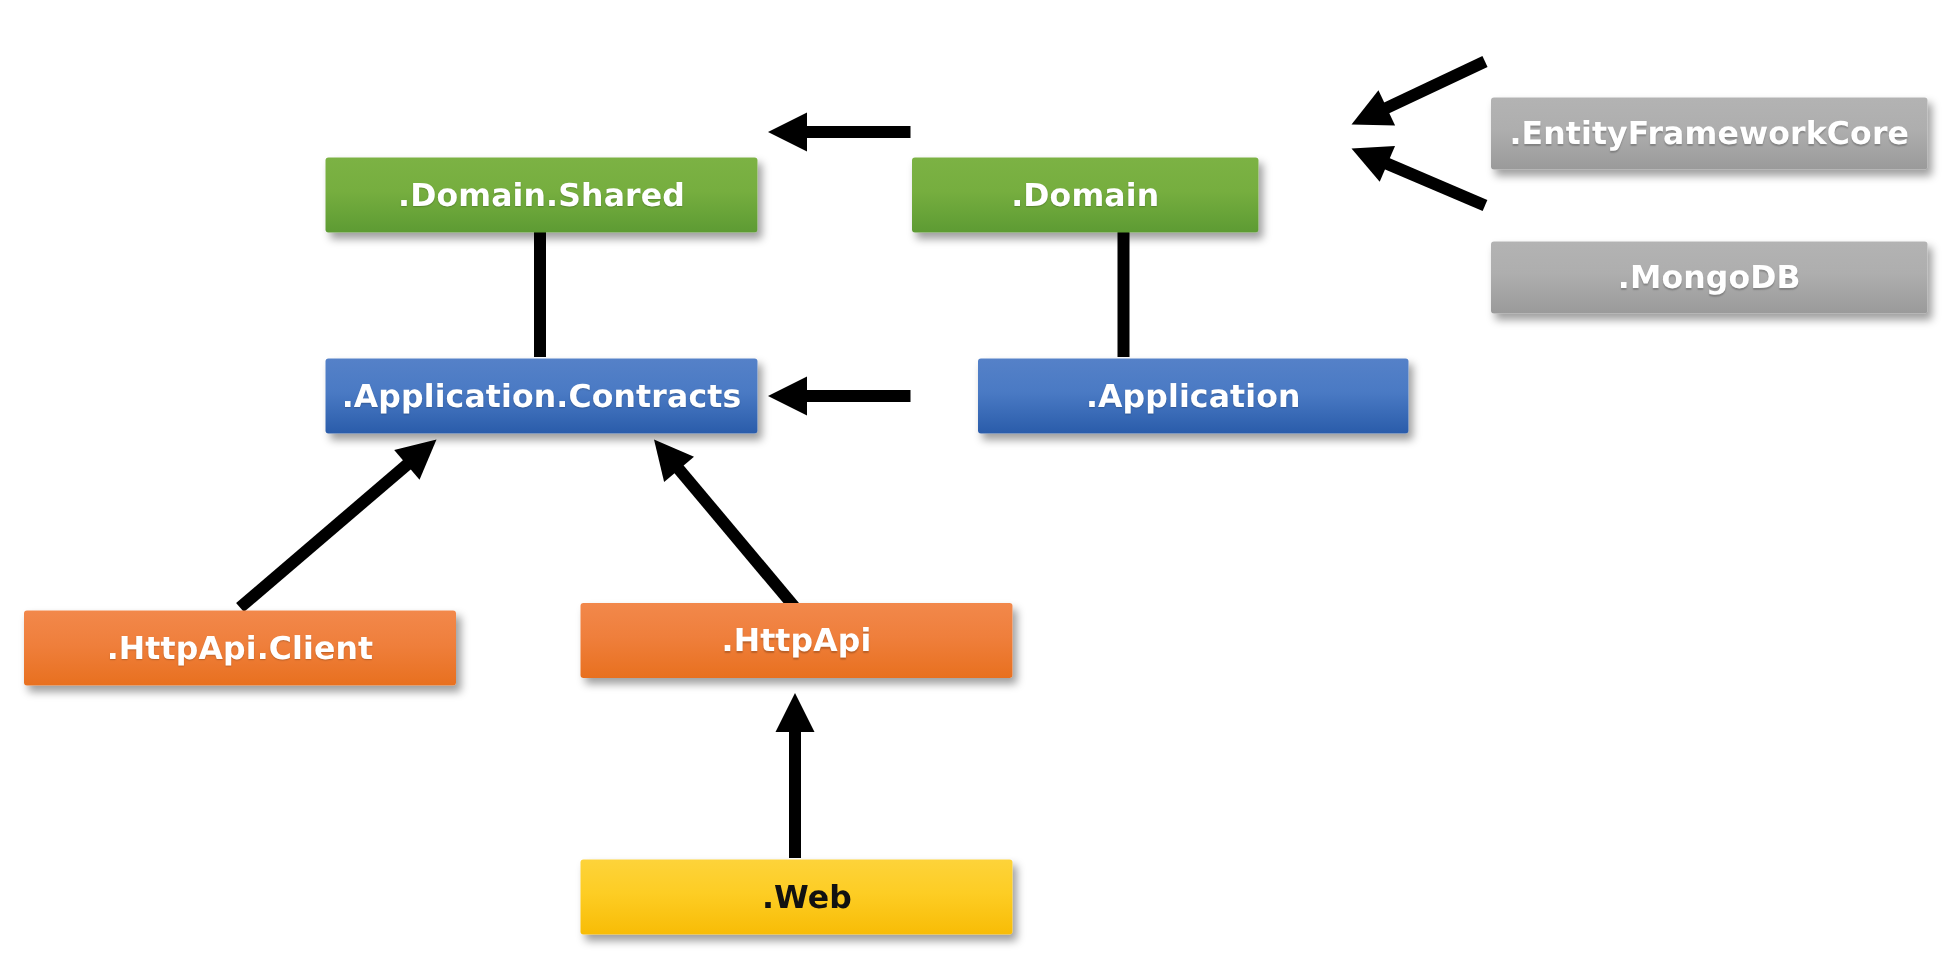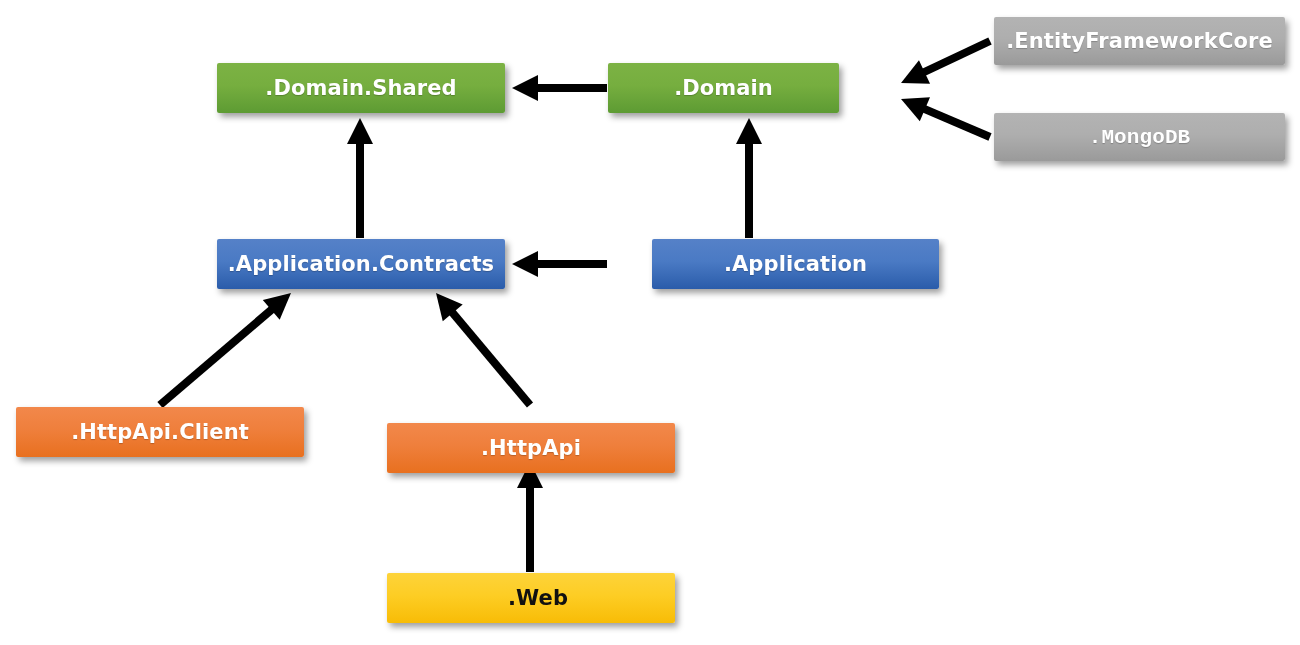--- a/index.html
+++ b/index.html
@@ -40,20 +40,21 @@
     white-space: nowrap;
     z-index: 5;
   }
   .node-label {
     pointer-events: none;
   }
   .node.green {
     background: linear-gradient(to bottom, #7cb244 0%, #76ae3f 45%, #5d9b33 100%);
     color: #ffffff;
     text-shadow: 0 1px 1px rgba(0,0,0,0.22);
+    margin-top: 42px;
   }
   .node.blue {
     background: linear-gradient(to bottom, #5581c8 0%, #4a7ac4 45%, #2a5caa 100%);
     color: #ffffff;
     text-shadow: 0 1px 1px rgba(0,0,0,0.22);
   }
   .node.orange {
     background: linear-gradient(to bottom, #f2884b 0%, #ef7f3c 45%, #e8701f 100%);
     color: #ffffff;
     text-shadow: 0 1px 1px rgba(0,0,0,0.22);
@@ -61,20 +62,21 @@
   .node.yellow {
     background: linear-gradient(to bottom, #fdd33a 0%, #fdcd24 45%, #f8bc06 100%);
     color: #111111;
     text-shadow: none;
     padding-left: 14px;
   }
   .node.gray {
     background: linear-gradient(to bottom, #b3b3b3 0%, #aeaeae 45%, #9a9a9a 100%);
     color: #ffffff;
     text-shadow: 0 1px 1px rgba(0,0,0,0.22);
+    margin-top: 48px;
   }
 </style>
 </head>
 <body>
 
 <div id="canvas">
 
   <svg id="arrow-layer" viewBox="0 0 1300 645" width="1300" height="645" xmlns="http://www.w3.org/2000/svg">
       <g>
         <line x1="607" y1="88" x2="536" y2="88" stroke="#000000" stroke-width="8" stroke-linecap="butt"></line>
@@ -117,33 +119,33 @@
   <div id="node-layer">
       <div class="node green" style="left: 217px; top: 63px; width: 288px; height: 50px;">
         <span class="node-label">.Domain.Shared</span>
       </div>
       <div class="node green" style="left: 608px; top: 63px; width: 231px; height: 50px;">
         <span class="node-label">.Domain</span>
       </div>
       <div class="node gray" style="left: 994px; top: 17px; width: 291px; height: 48px;">
         <span class="node-label">.EntityFrameworkCore</span>
       </div>
-      <div class="node gray" style="left: 994px; top: 113px; width: 291px; height: 48px; font-family: Liberation Mono, monospace;">
+      <div class="node gray" style="left: 994px; top: 113px; width: 291px; height: 48px;">
         <span class="node-label">.MongoDB</span>
       </div>
       <div class="node blue" style="left: 217px; top: 239px; width: 288px; height: 50px;">
         <span class="node-label">.Application.Contracts</span>
       </div>
       <div class="node blue" style="left: 608px; top: 239px; width: 287px; height: 50px; margin-left: 44px;">
         <span class="node-label">.Application</span>
       </div>
       <div class="node orange" style="left: 16px; top: 407px; width: 288px; height: 50px;">
         <span class="node-label">.HttpApi.Client</span>
       </div>
-      <div class="node orange" style="left: 387px; top: 423px; width: 288px; height: 50px;">
+      <div class="node orange" style="left: 387px; top: 402px; width: 288px; height: 50px;">
         <span class="node-label">.HttpApi</span>
       </div>
       <div class="node yellow" style="left: 387px; top: 573px; width: 288px; height: 50px;">
         <span class="node-label">.Web</span>
       </div>
     </div>
 
 </div>
 
 </body></html>

